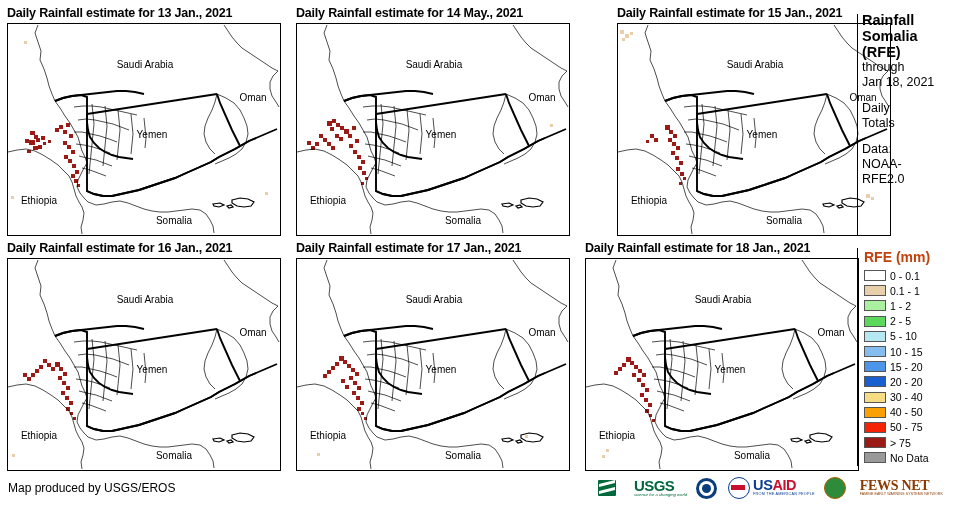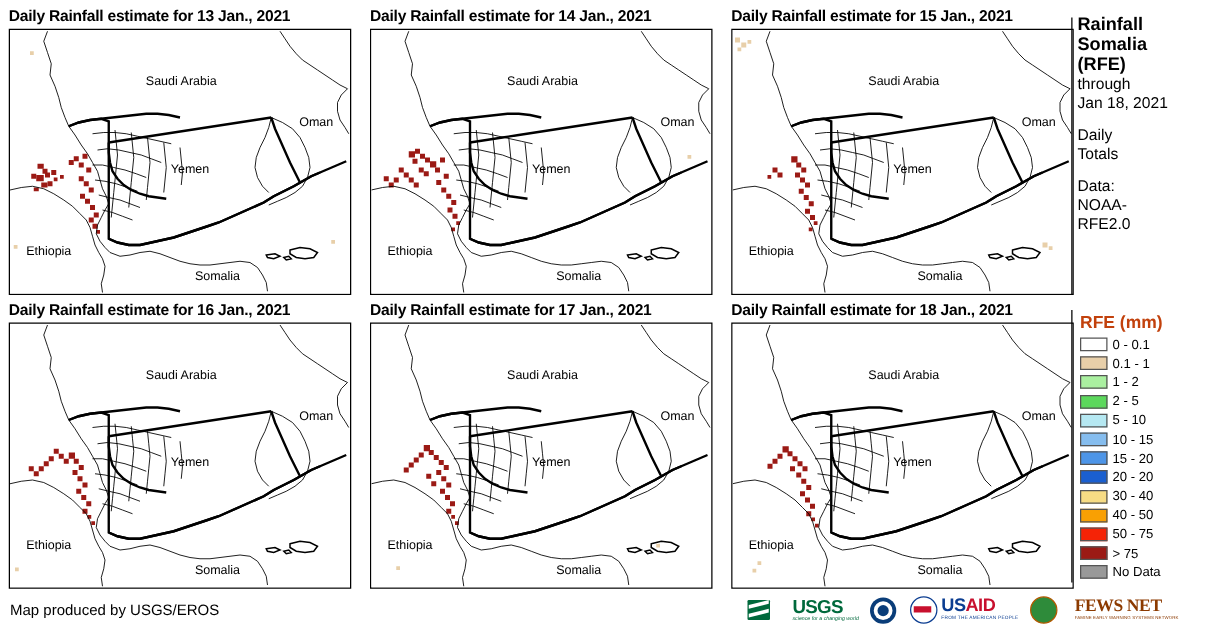--- a/index.html
+++ b/index.html
@@ -140,21 +140,21 @@
       <text class="country-label" x="137" y="44" text-anchor="middle">Saudi Arabia</text>
       <text class="country-label" x="245" y="77" text-anchor="middle">Oman</text>
       <text class="country-label" x="144" y="114" text-anchor="middle">Yemen</text>
       <text class="country-label" x="31" y="180" text-anchor="middle">Ethiopia</text>
       <text class="country-label" x="166" y="200" text-anchor="middle">Somalia</text>
     </g>
   </svg>
       </div>
     </div>
     <div class="panel" style="left: 296px; top: 6px;">
-      <div class="panel-title">Daily Rainfall estimate for 14 Jan., 2021</div>
+      <div class="panel-title">Daily Rainfall estimate for 14 May., 2021</div>
       <div class="map-frame" style="left:0;top:17px;width:272px;height:211px;">
         <svg width="272" height="211" viewBox="0 0 272 211">
     <rect x="0" y="0" width="272" height="211" fill="#ffffff"></rect>
     <g>
             <rect x="30" y="97" width="5" height="5" fill="#9b1a15"></rect>
             <rect x="35" y="95" width="4" height="4" fill="#9b1a15"></rect>
             <rect x="39" y="99" width="4" height="4" fill="#9b1a15"></rect>
             <rect x="43" y="102" width="4" height="4" fill="#9b1a15"></rect>
             <rect x="33" y="103" width="4" height="4" fill="#9b1a15"></rect>
             <rect x="22" y="110" width="4" height="4" fill="#9b1a15"></rect>
@@ -216,21 +216,21 @@
     <g>
       <text class="country-label" x="137" y="44" text-anchor="middle">Saudi Arabia</text>
       <text class="country-label" x="245" y="77" text-anchor="middle">Oman</text>
       <text class="country-label" x="144" y="114" text-anchor="middle">Yemen</text>
       <text class="country-label" x="31" y="180" text-anchor="middle">Ethiopia</text>
       <text class="country-label" x="166" y="200" text-anchor="middle">Somalia</text>
     </g>
   </svg>
       </div>
     </div>
-    <div class="panel" style="left: 585px; top: 6px;">
+    <div class="panel" style="left: 617px; top: 6px;">
       <div class="panel-title">Daily Rainfall estimate for 15 Jan., 2021</div>
       <div class="map-frame" style="left:0;top:17px;width:272px;height:211px;">
         <svg width="272" height="211" viewBox="0 0 272 211">
     <rect x="0" y="0" width="272" height="211" fill="#ffffff"></rect>
     <g>
             <rect x="47" y="101" width="5" height="5" fill="#9b1a15"></rect>
             <rect x="51" y="106" width="4" height="4" fill="#9b1a15"></rect>
             <rect x="55" y="110" width="4" height="4" fill="#9b1a15"></rect>
             <rect x="50" y="114" width="4" height="4" fill="#9b1a15"></rect>
             <rect x="54" y="118" width="4" height="4" fill="#9b1a15"></rect>

